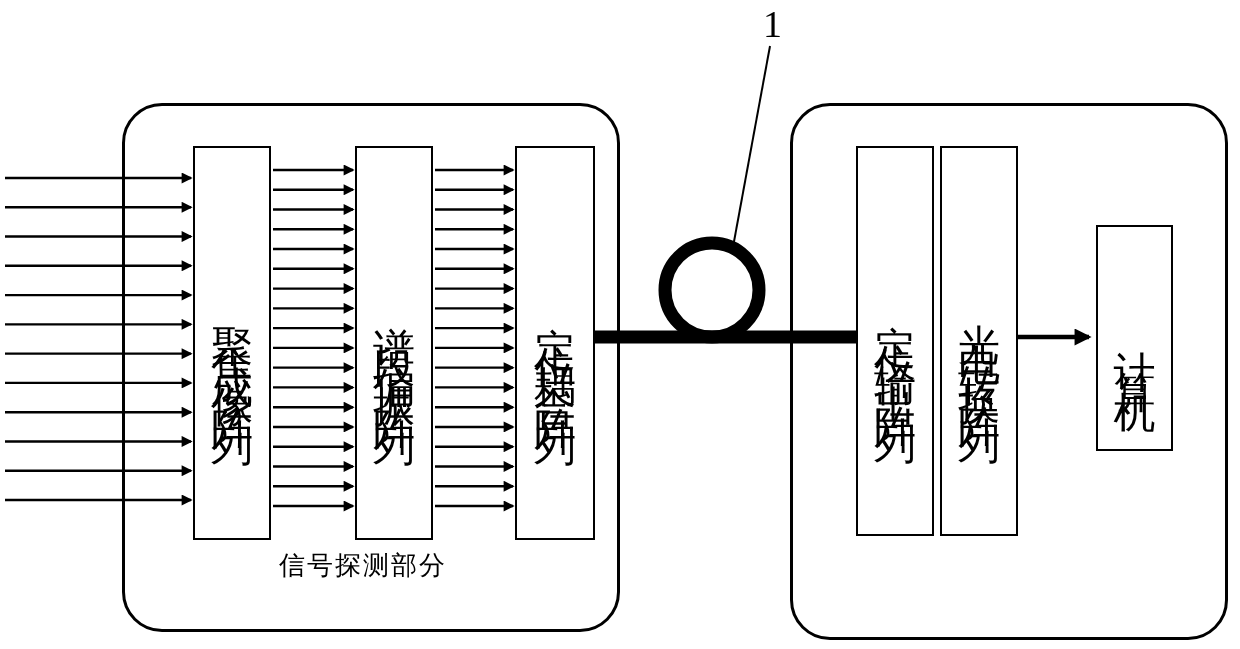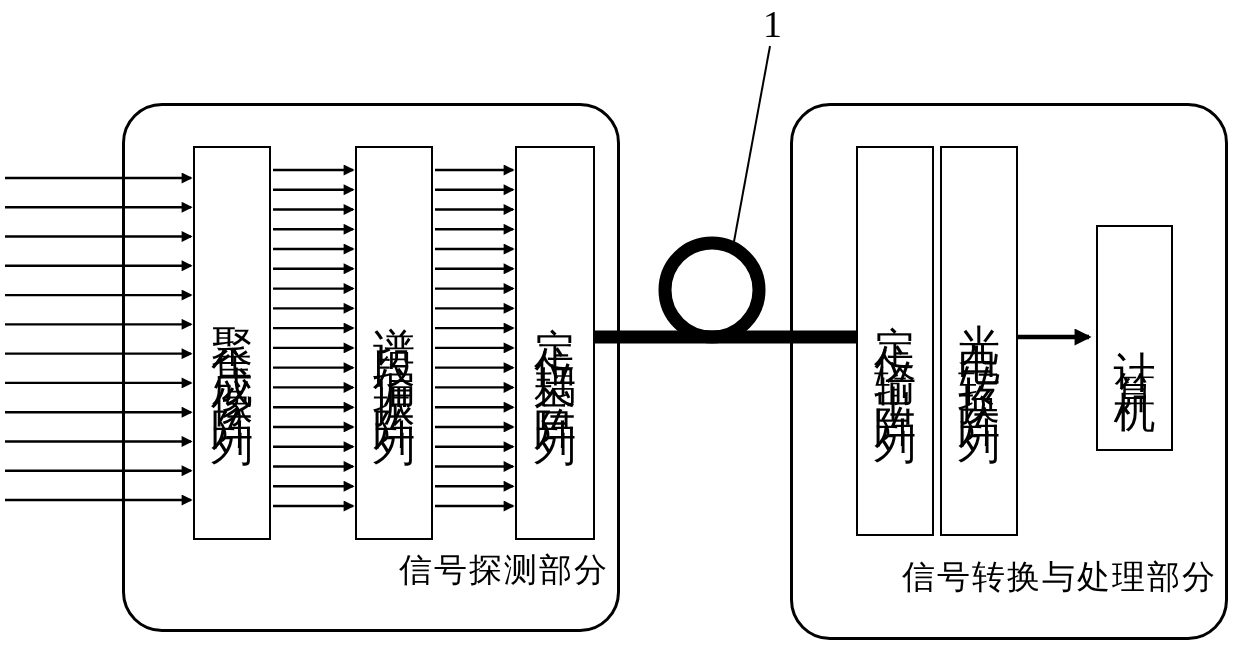--- a/index.html
+++ b/index.html
@@ -1,21 +1,21 @@
 <!DOCTYPE html>
 <html><head>
 <meta charset="utf-8">
 <style>
   html,body{margin:0;padding:0;background:#fff;}
   .canvas{position:relative;width:1240px;height:649px;background:#fff;font-family:"Liberation Serif",serif;color:#000;overflow:hidden;}
   .layer{position:absolute;left:0;top:0;}
   .section{position:absolute;border:3px solid #000;border-radius:40px;background:transparent;box-sizing:border-box;}
   .vbox{position:absolute;border:2.5px solid #000;background:#fff;box-sizing:border-box;display:flex;align-items:center;justify-content:center;}
   .vlabel{writing-mode:vertical-rl;text-orientation:upright;font-size:42px;letter-spacing:20px;margin-top:20px;line-height:1;white-space:nowrap;}
-  .section-title{position:absolute;left:0;right:8px;text-align:right;font-size:33px;letter-spacing:2px;}
+  .section-title{position:absolute;left:0;right:16px;text-align:center;font-size:26px;letter-spacing:2px;}
   .fig-num{position:absolute;font-size:38px;}
   .arrow{stroke:#000;stroke-width:2.4;}
 </style>
 </head>
 <body>
 
 <div class="canvas">
 
   <svg class="layer" width="1240" height="649" viewBox="0 0 1240 649">
     <defs>
@@ -107,16 +107,15 @@
   <div class="section" style="left:790px;top:103px;width:438px;height:537px;">
     <div class="vbox" style="left:63px;top:40px;width:78px;height:390px;">
       <span class="vlabel">定位输出阵列</span>
     </div>
     <div class="vbox" style="left:147px;top:40px;width:78px;height:390px;">
       <span class="vlabel">光电转换阵列</span>
     </div>
     <div class="vbox" style="left:303px;top:119px;width:77px;height:226px;">
       <span class="vlabel">计算机</span>
     </div>
-    <div class="section-title" style="top:449px;">信号转换与处理部分</div>
   </div>
 
 </div>
 
 </body></html>

